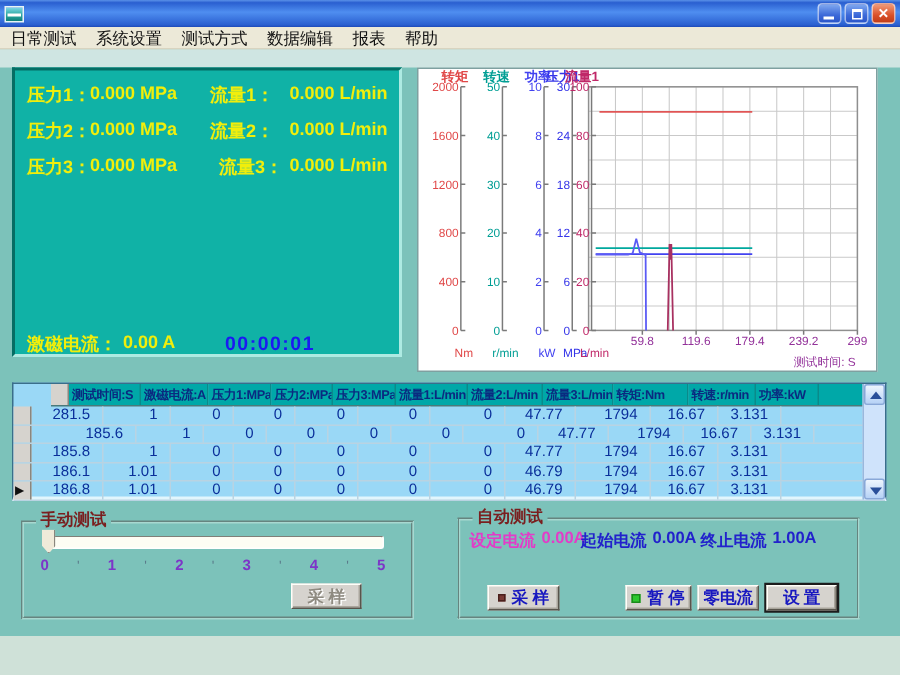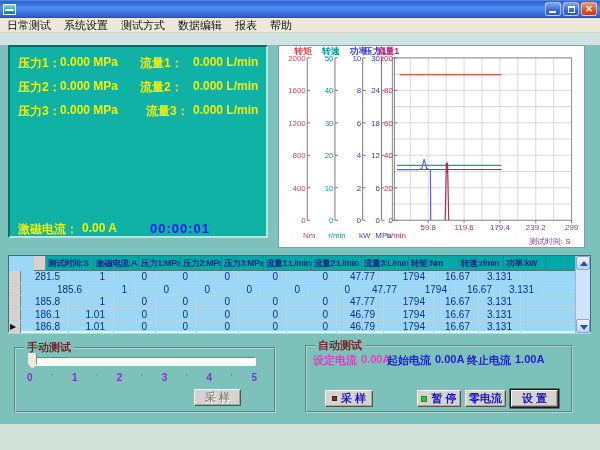--- a/index.html
+++ b/index.html
@@ -78,21 +78,21 @@
     clip-path:polygon(0 0,100% 0,100% 68%,50% 100%,0 68%);box-shadow:inset -1px -1px 0 #8a867e;}
   .slider-ticks{position:absolute;left:11px;top:23px;width:230px;display:flex;justify-content:space-between;}
   .num-tick{font-size:10px;font-weight:bold;color:#7d35c8;}
   .mid-tick{font-size:9px;color:#5a7a8a;}
 
   
   .btn{position:absolute;height:17px;background:#d6d3ce;font-size:11px;font-weight:bold;color:#1818c0;
     border:1px solid;border-color:#fffef8 #58544c #58544c #fffef8;box-shadow:inset -1px -1px 0 #a9a59c;
     display:flex;align-items:center;justify-content:center;white-space:nowrap;cursor:default;}
   .btn.disabled{color:#8e8a80;text-shadow:1px 1px 0 #ffffff;}
-  .btn.default{box-shadow:0 0 0 1.5px #1c1c1c, inset -1px -1px 0 #a9a59c;}
+  .btn.default{box-shadow:0 0 0 1.5px #1c1c1c, inset -1px -1px 0 #a9a59c;font-family:Liberation Serif, serif;}
   .sq{display:inline-block;margin-right:4px;}
   .sq.sample{width:5px;height:5px;background:#7a3a34;border:1px solid #4a201c;}
   .sq.pause{width:6px;height:6px;background:#2ec82e;border:1px solid #1a8a1a;}
 
   
   .param{position:absolute;top:6px;font-size:11px;font-weight:bold;white-space:nowrap;}
   .param.magenta{color:#e23cc8;}
   .param.blue{color:#2222cc;}
 </style>
 </head>

